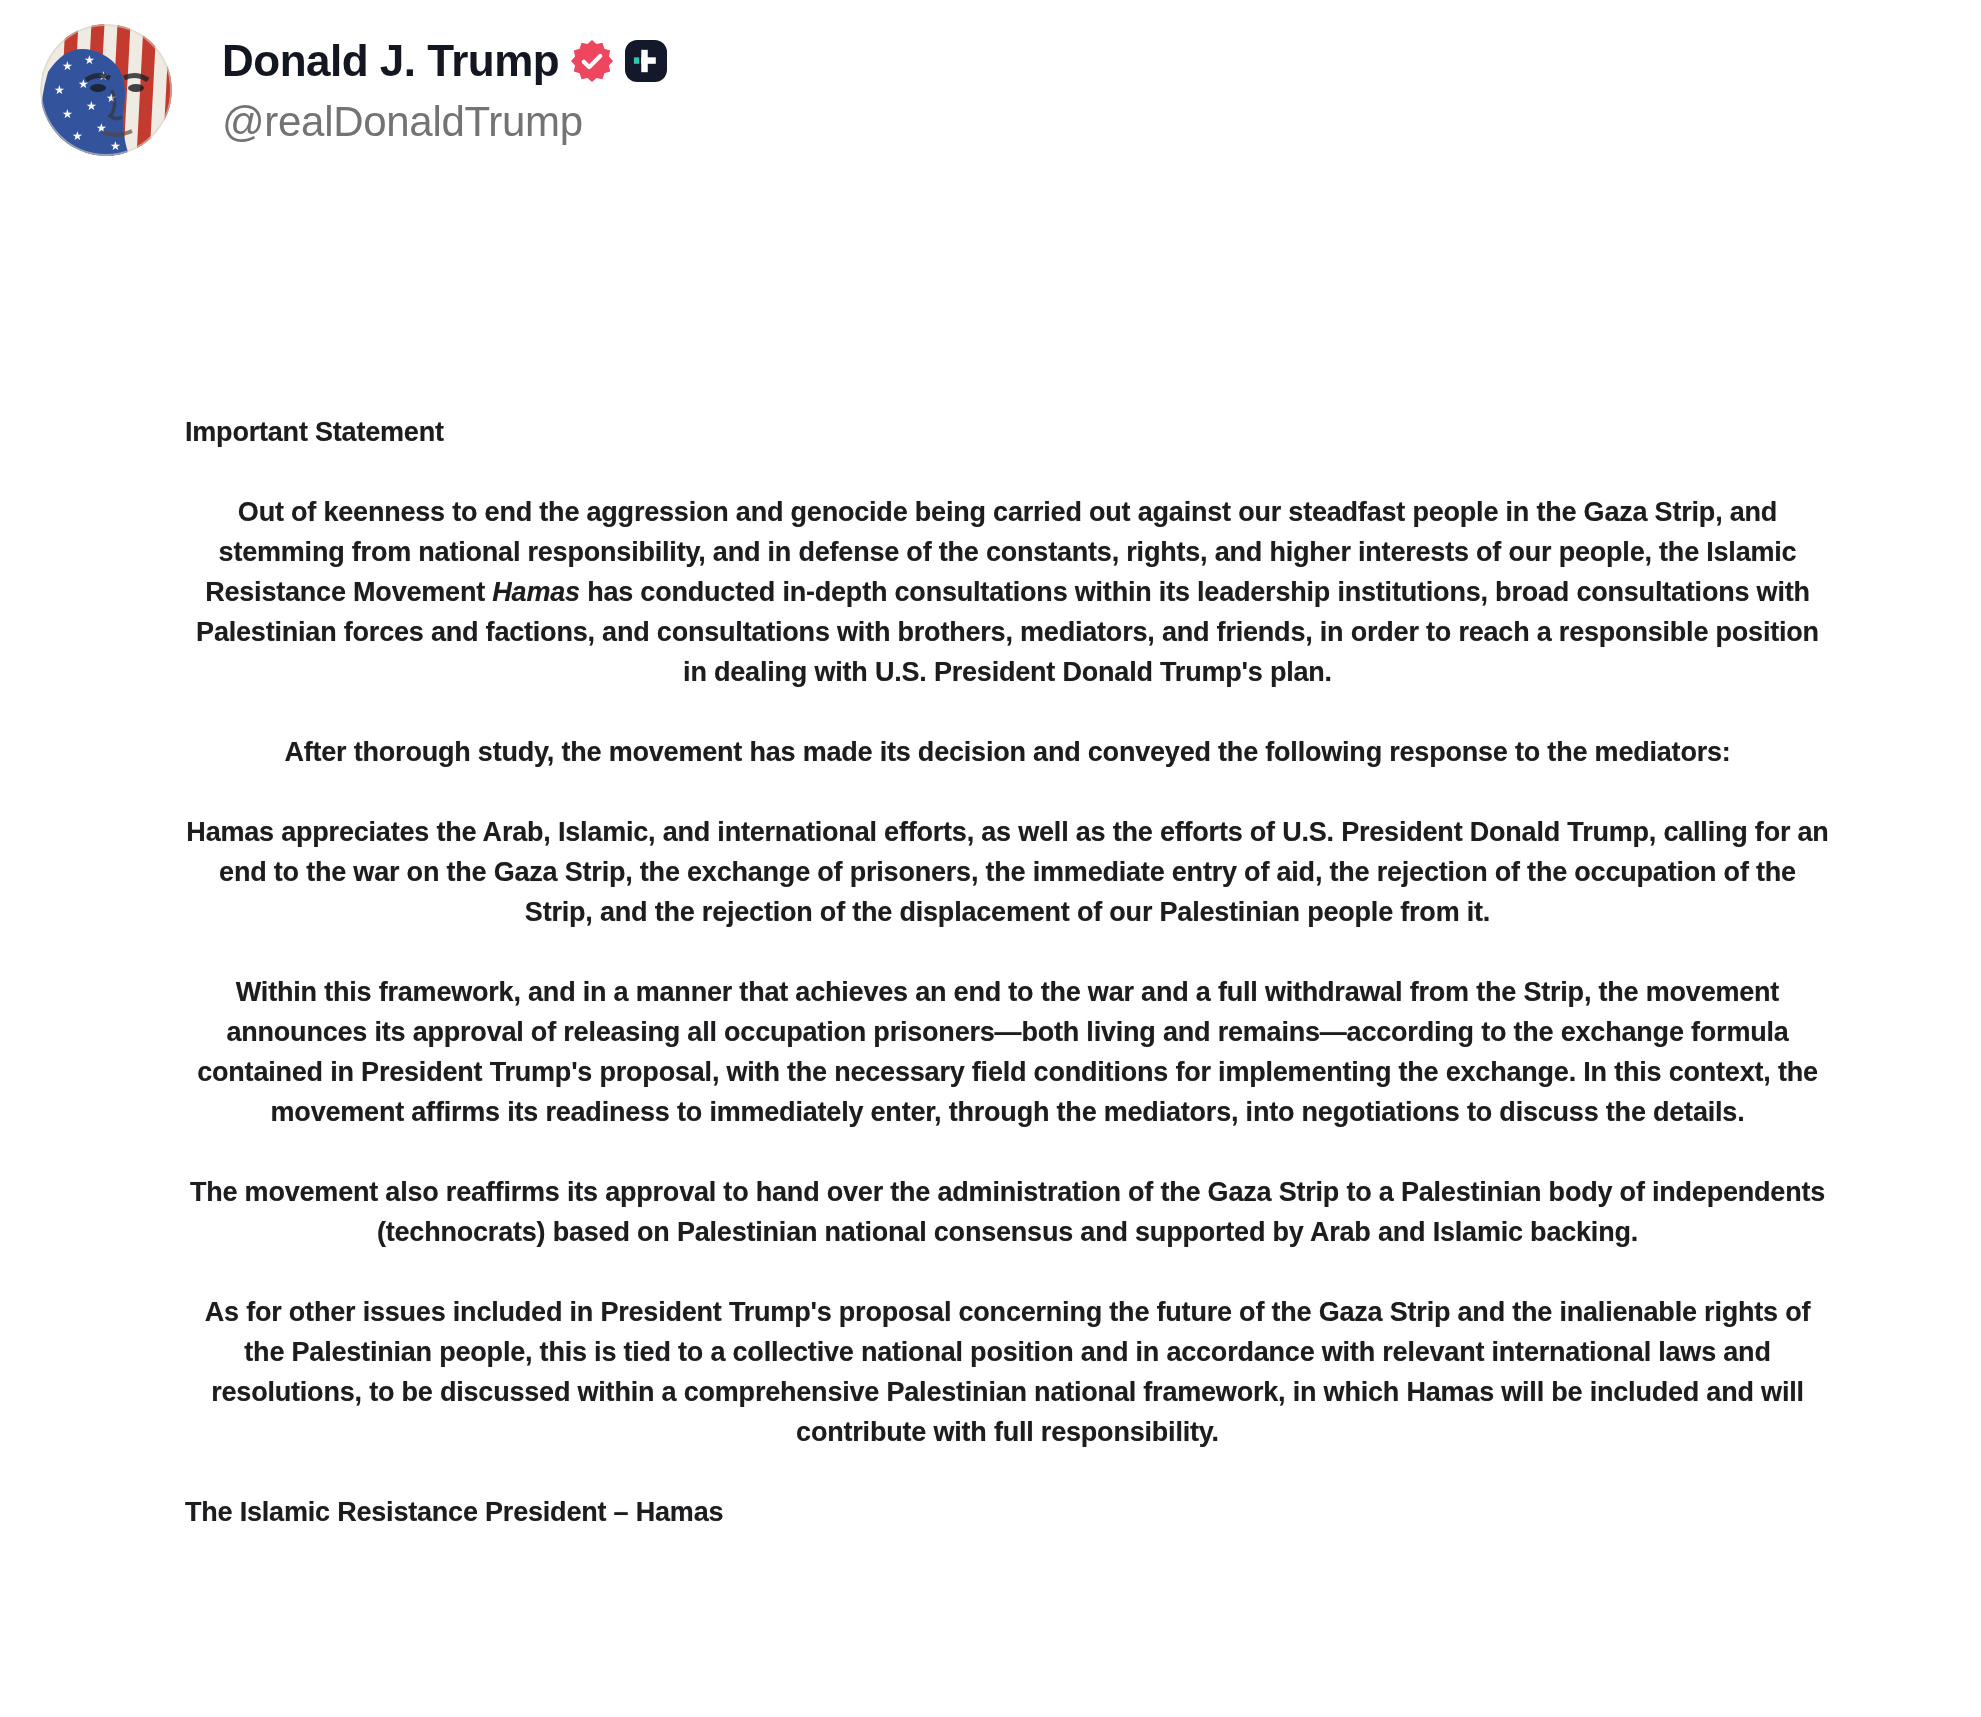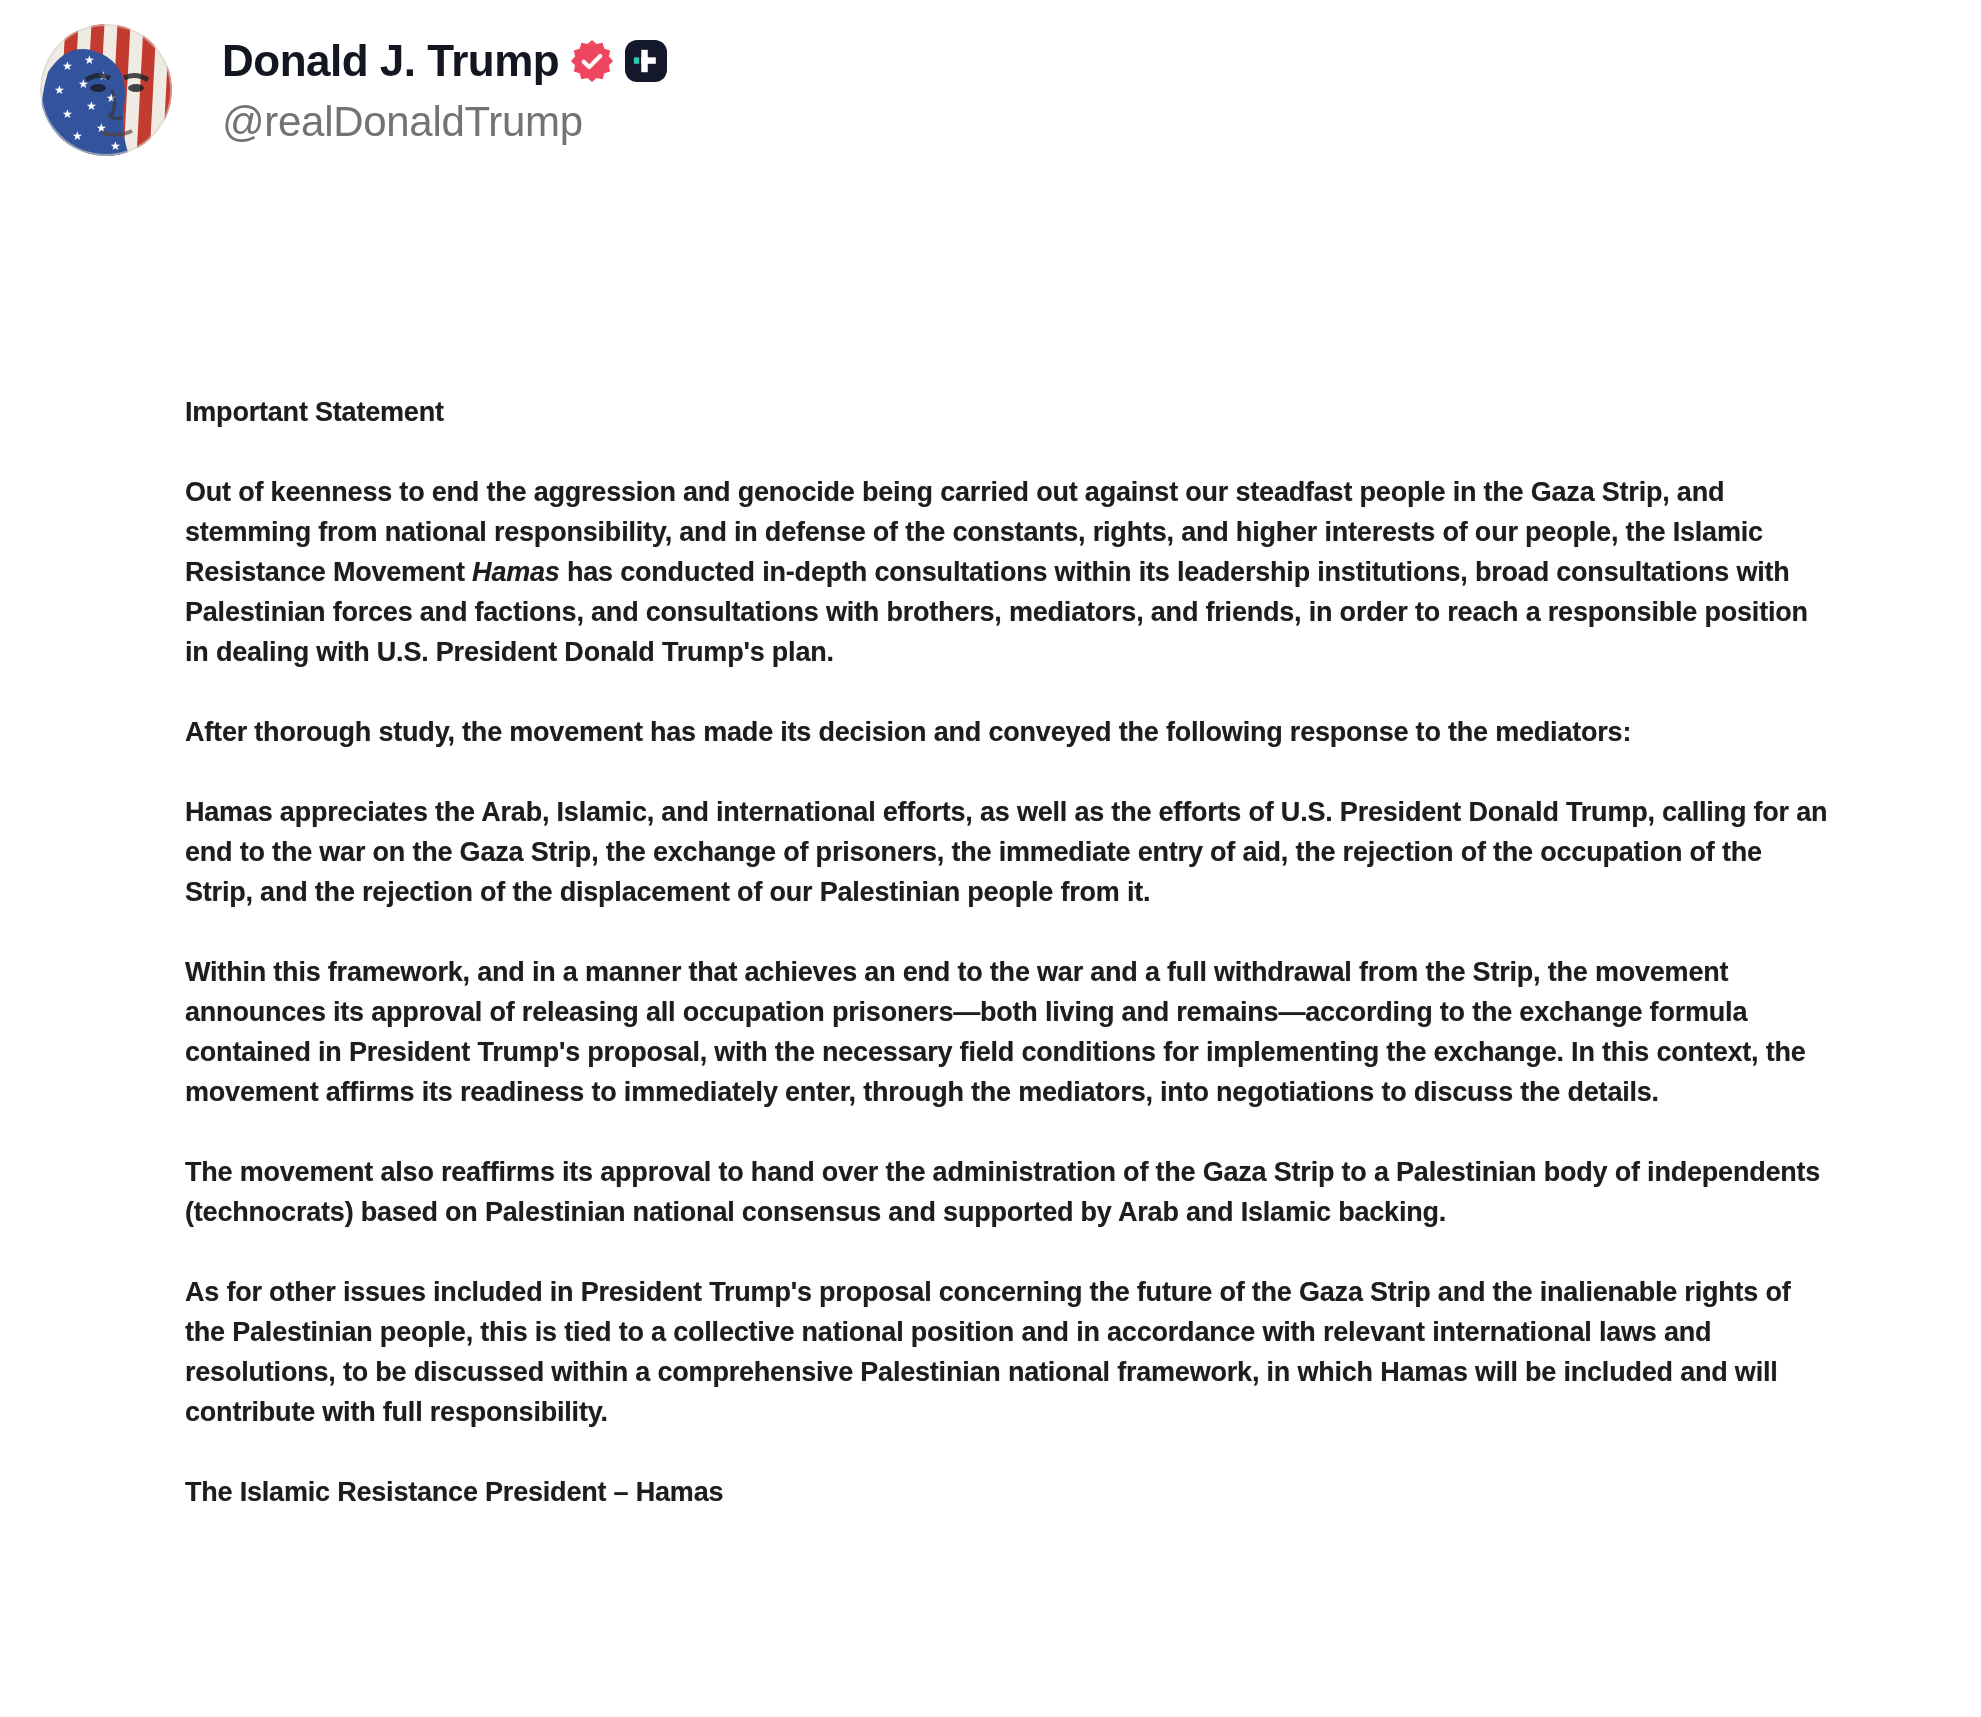--- a/index.html
+++ b/index.html
@@ -64,36 +64,36 @@
     color: #737373;
     margin-top: 14px;
     letter-spacing: -0.3px;
     cursor: pointer;
   }
 
   
   .statement-image {
     position: absolute;
     left: 185px;
-    top: 392px;
+    top: 412px;
     width: 1645px;
     cursor: pointer;
   }
   .doc-text {
     font-family: "Liberation Sans", sans-serif;
     font-weight: 700;
     font-size: 27px;
     line-height: 40px;
     color: #1d1d1f;
     letter-spacing: -0.2px;
     text-shadow: 0 0 0.7px rgba(30,30,30,0.45);
   }
   .doc-title { margin: 0 0 40px 0; }
   .doc-subtitle { margin: 0 0 40px 0; }
-  .doc-para { margin: 0 0 40px 0; }
+  .doc-para { margin: 0 0 40px 0; text-align: center; }
   .doc-para .italic { font-style: italic; }
   .doc-signature { margin: 0; }
 </style>
 </head>
 <body>
 
 <div class="page">
 
   <div class="post-header">
 

